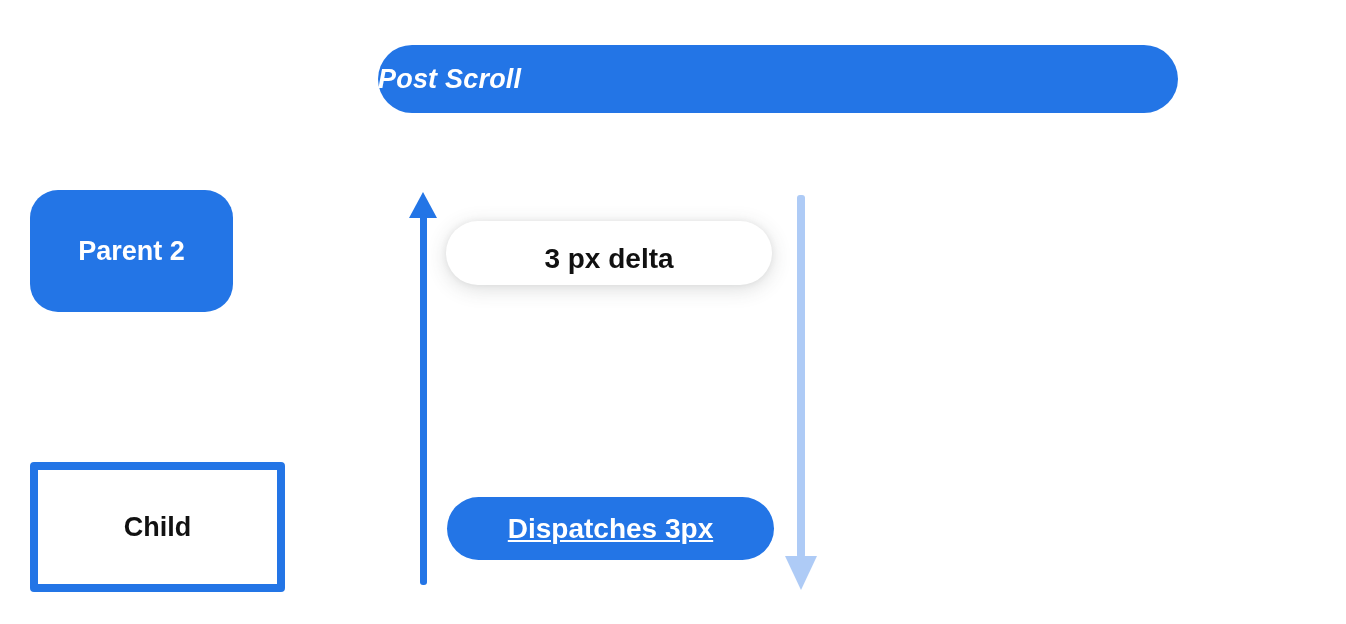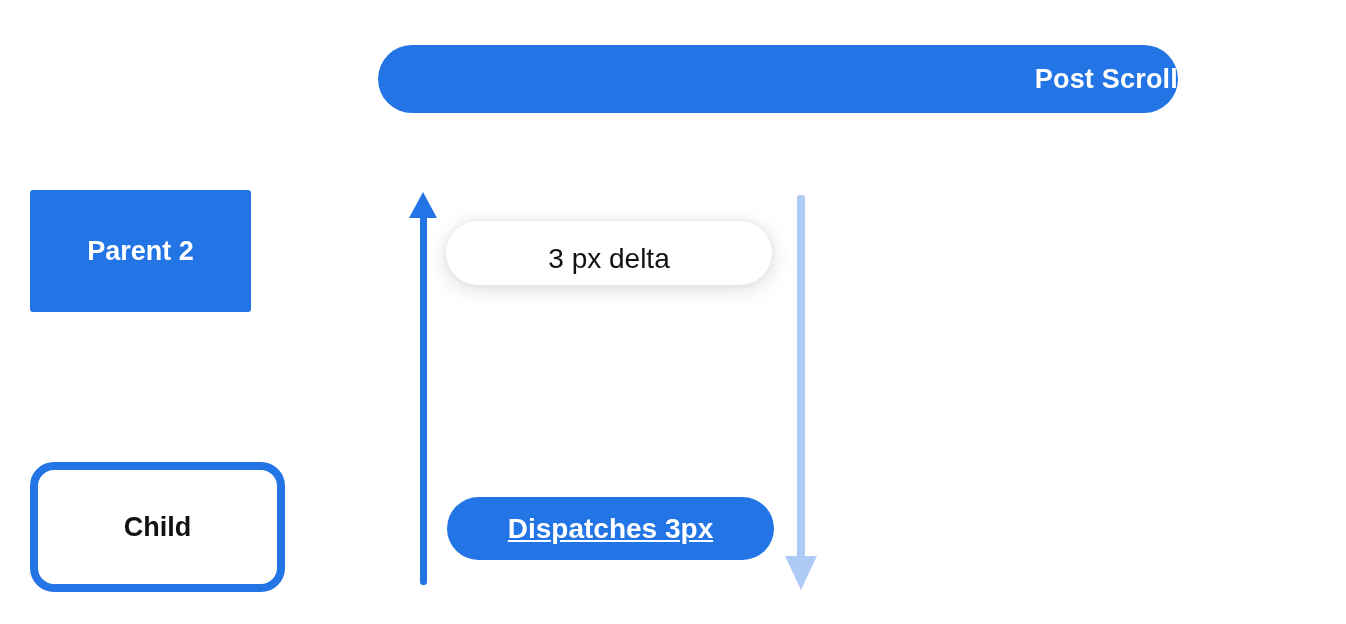--- a/index.html
+++ b/index.html
@@ -20,55 +20,56 @@
   .header-pill {
     position: absolute;
     left: 378px;
     top: 45px;
     width: 800px;
     height: 68px;
     background: var(--primary-blue, #2375E6);
     border-radius: 34px;
     display: flex;
     align-items: center;
-    justify-content: flex-end;
+    justify-content: flex-start;
+    font-style: italic;
   }
   .header-pill .label {
     color: var(--text-light, #ffffff);
     font-size: 27px;
     font-weight: bold;
     letter-spacing: 0.2px;
   }
 
   
   .stack-box {
     position: absolute;
     left: 30px;
-    width: 221px;
+    width: 203px;
     height: 122px;
-    border-radius: 3px;
+    border-radius: 28px;
     display: flex;
     align-items: center;
     justify-content: center;
     box-sizing: border-box;
   }
   .stack-box.filled {
     background: var(--primary-blue, #2375E6);
   }
   .stack-box.filled .label {
     color: var(--text-light, #ffffff);
     font-size: 27px;
     font-weight: bold;
   }
   .stack-box.outlined {
     background: #ffffff;
     border: 8px solid var(--primary-blue, #2375E6);
     width: 255px;
     height: 130px;
-    border-radius: 24px;
+    border-radius: 4px;
   }
   .stack-box.outlined .label {
     color: var(--text-dark, #111111);
     font-size: 27px;
     font-weight: 600;
   }
   .box-parent2 { top: 190px; }
   .box-parent1 { top: 328px; }
   .box-child   { top: 462px; }
 
@@ -122,21 +123,21 @@
     background: #ffffff;
     border-radius: 32px;
     box-shadow: 0 4px 20px rgba(60, 64, 67, 0.18), 0 0 6px rgba(60, 64, 67, 0.08);
     display: flex;
     align-items: center;
     justify-content: center;
   }
   .delta-pill .label {
     color: var(--text-dark, #111111);
     font-size: 28px;
-    font-weight: normal;
+    font-weight: bold;
     margin-top: 12px;
   }
   .dispatch-pill {
     position: absolute;
     left: 447px;
     top: 497px;
     width: 327px;
     height: 63px;
     background: var(--primary-blue, #2375E6);
     border-radius: 32px;

